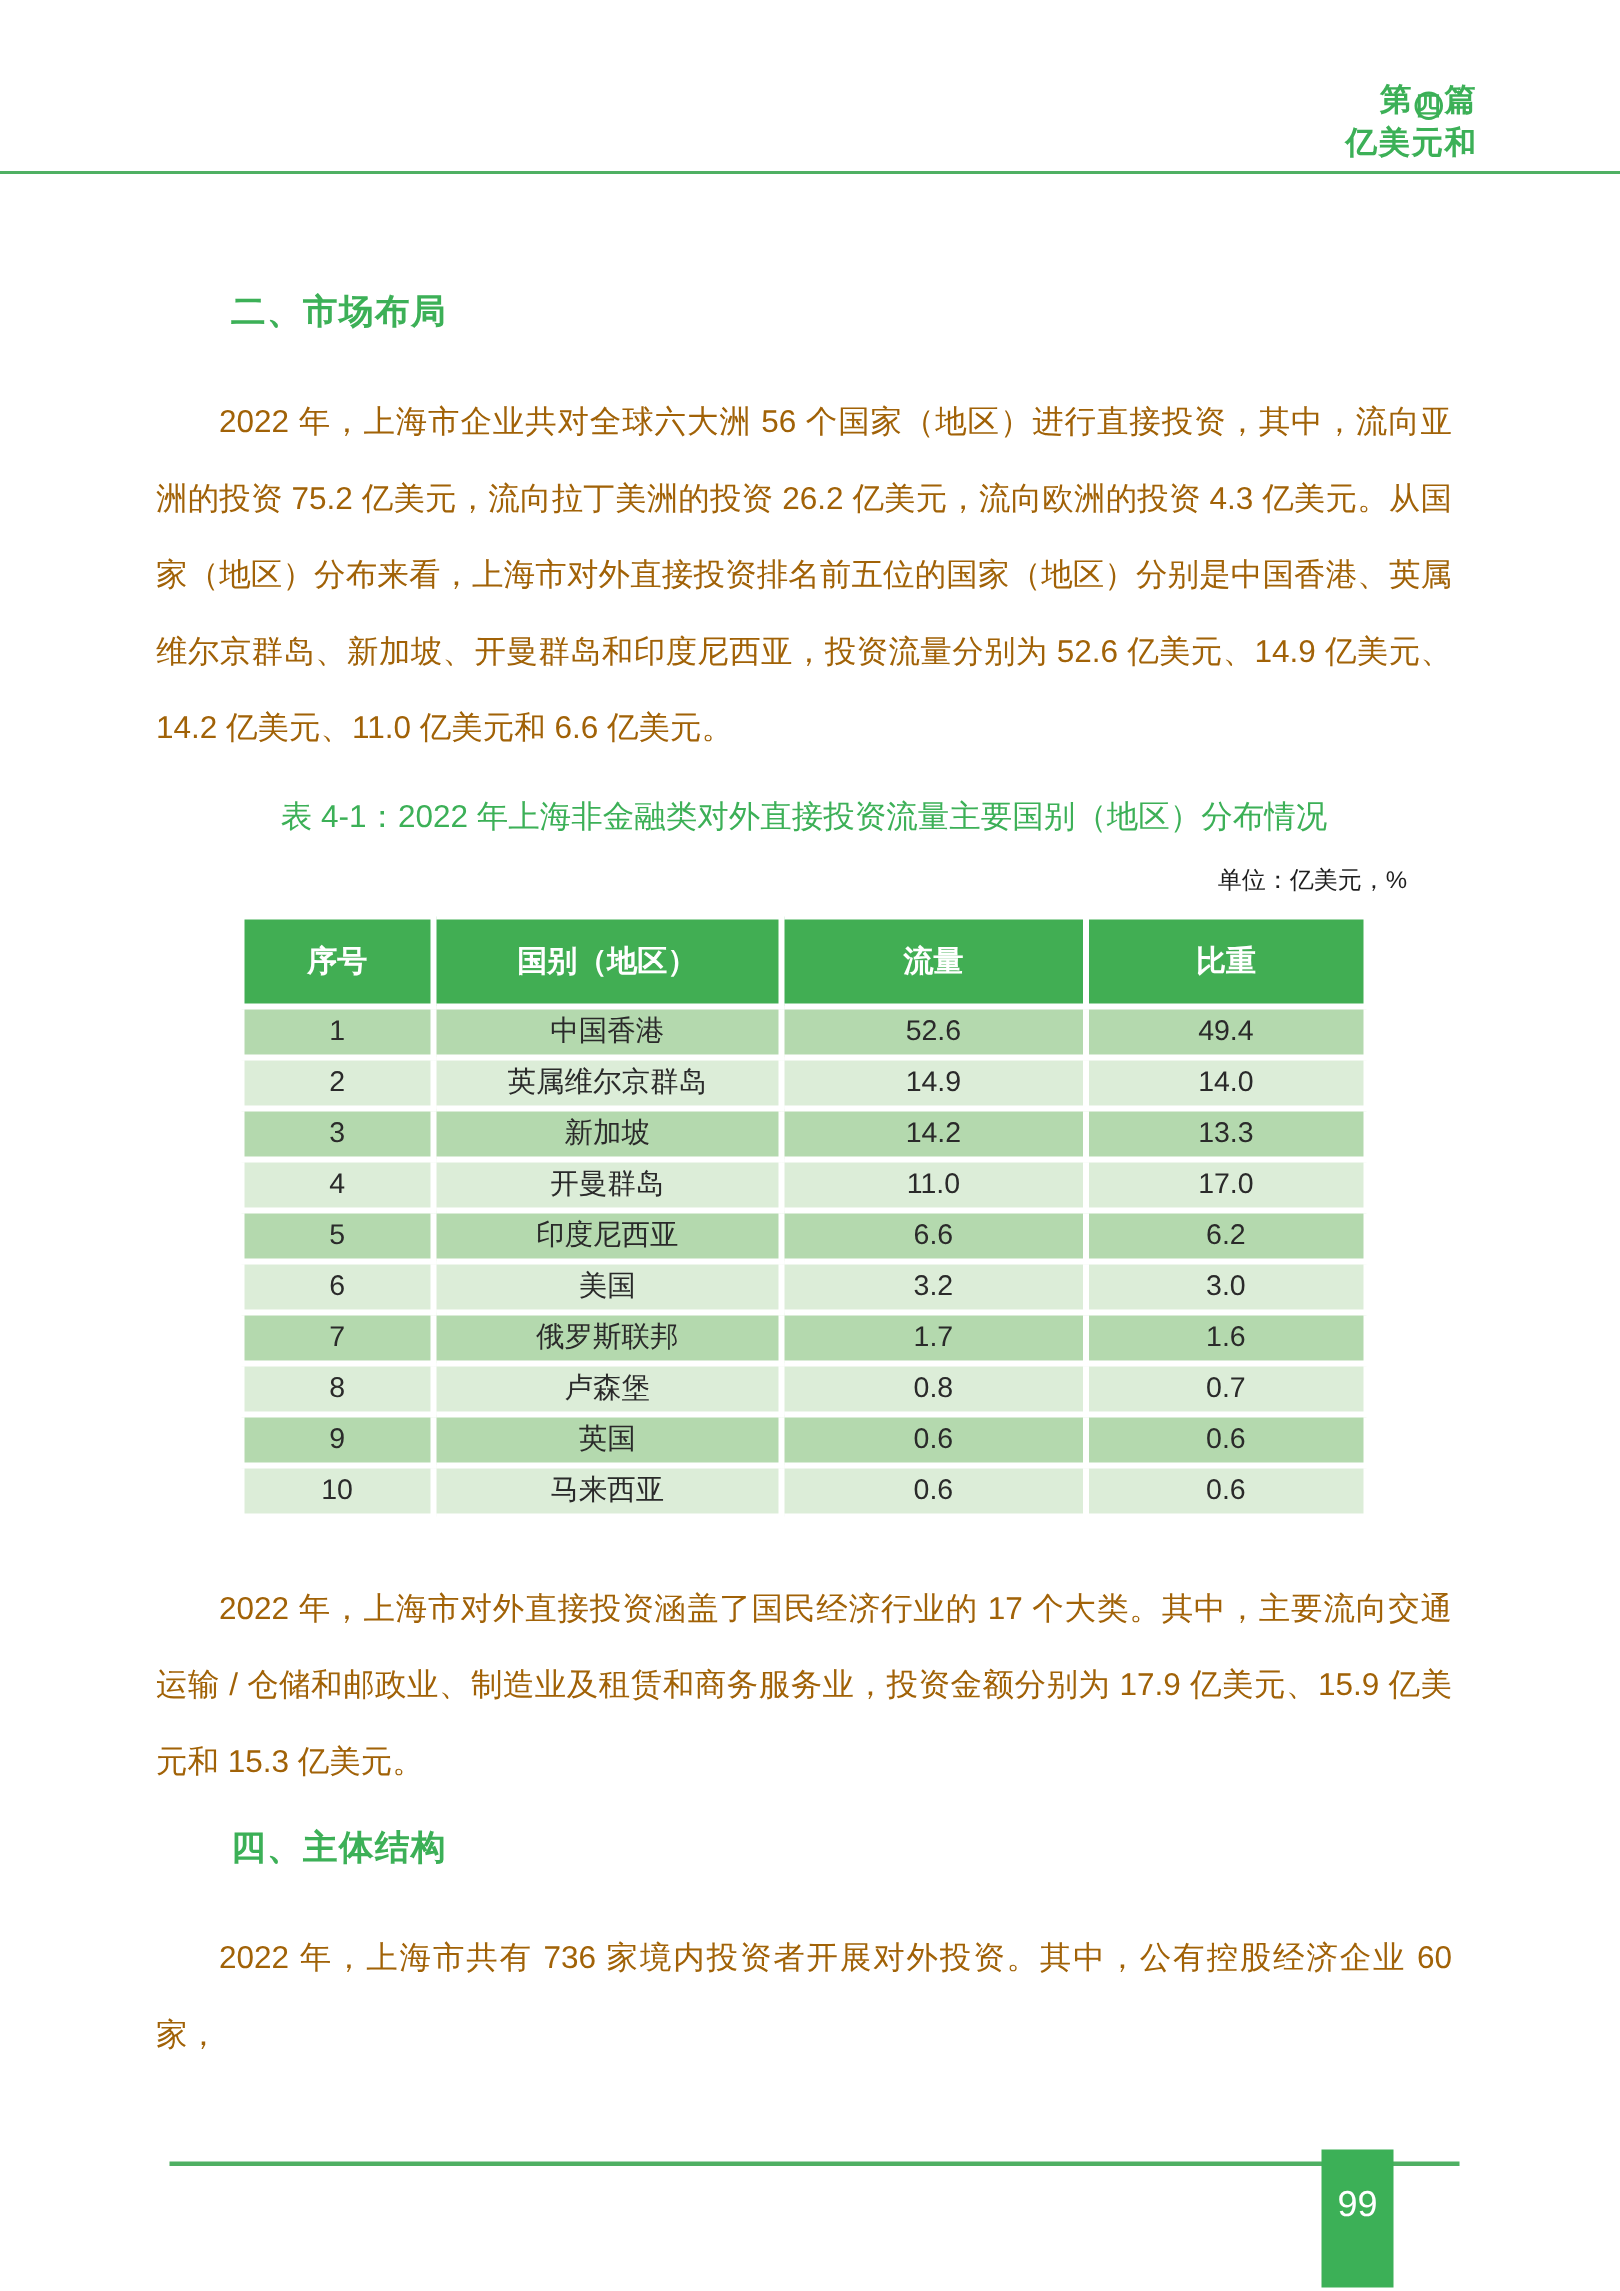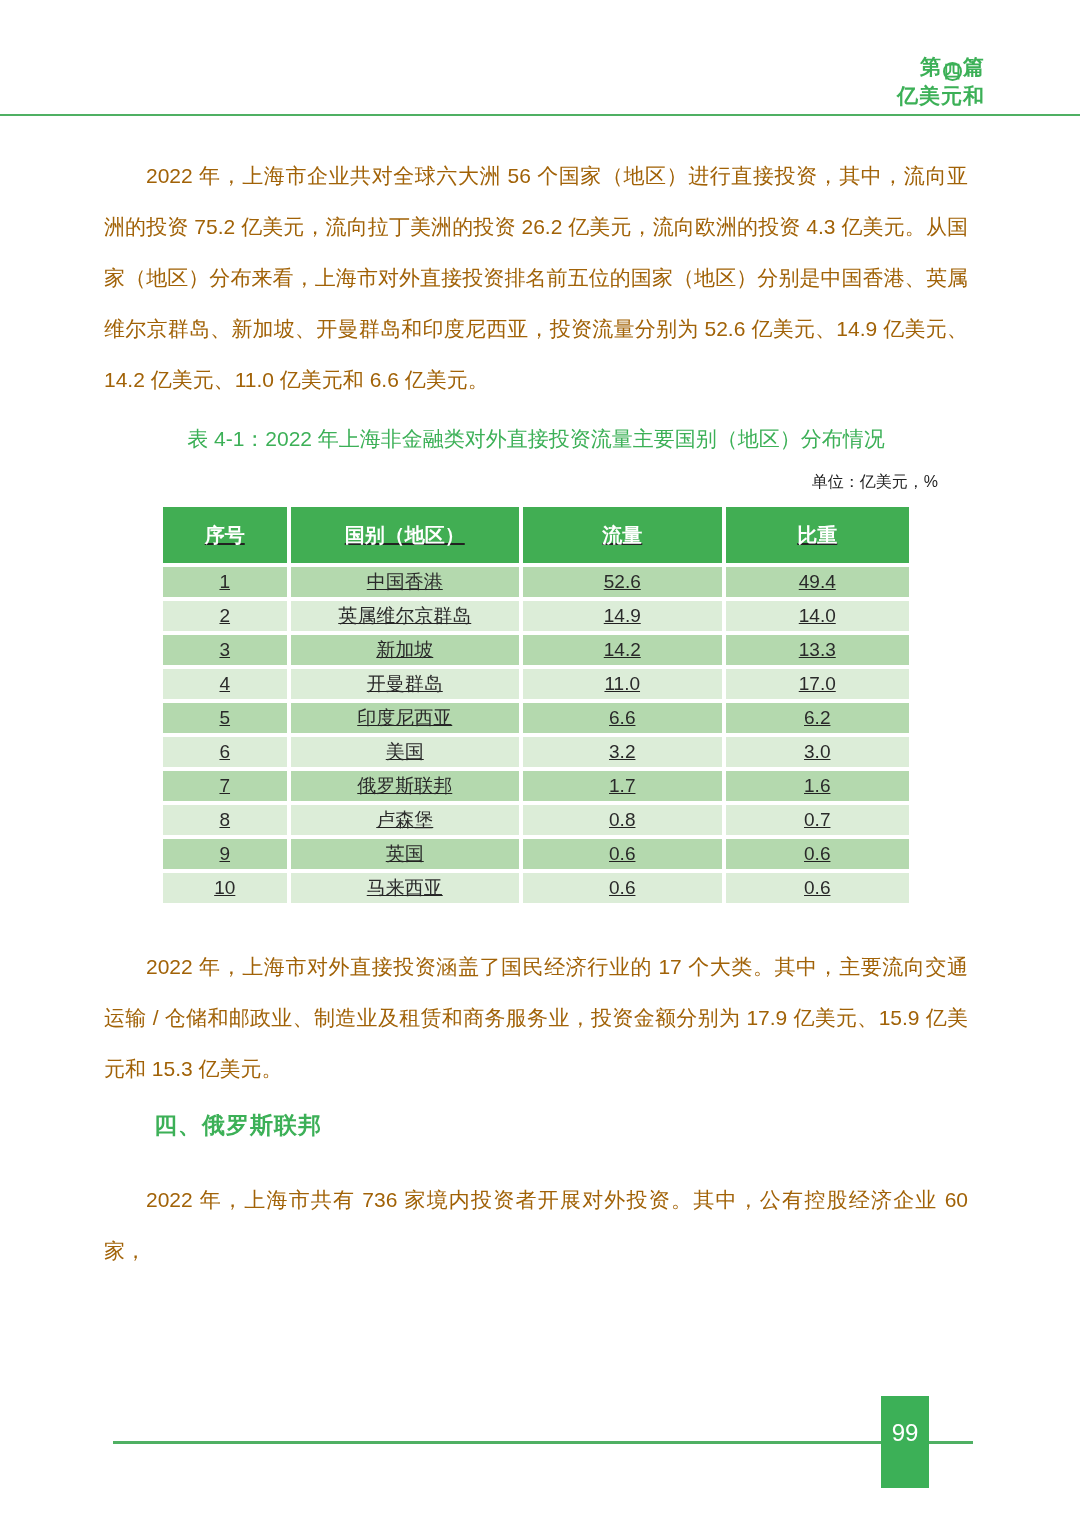--- a/index.html
+++ b/index.html
@@ -49,21 +49,21 @@
   .table-caption{
     margin-top:20px;text-align:center;
     font-size:21px;line-height:28px;color:var(--accent);
   }
   .unit-note{
     margin:16px 30px 0 0;text-align:right;
     font-size:16px;line-height:26px;color:#1e1e1e;
   }
   .invest-table-wrap{width:754px;margin:8px auto 0 auto;}
   table.invest-table{
-    width:100%;border-collapse:collapse;table-layout:fixed;text-decoration:underline;
+    width:100%;border-collapse:collapse;table-layout:fixed;
   }
   .invest-table th{
     background:var(--th-bg);color:#ffffff;
     font-size:20px;font-weight:bold;line-height:24px;
     padding:16px 4px;border:4px solid #ffffff;text-align:center;
   }
   .invest-table td{
     font-size:19px;line-height:24px;color:#2a2a2a;
     padding:3px 4px;border:4px solid #ffffff;text-align:center;
   }
@@ -71,35 +71,36 @@
   .invest-table tbody tr:nth-child(even) td{background:var(--row-even);}
   .source-note{
     margin:18px 0 0 80px;font-size:17px;line-height:22px;color:#3a3a3a;
   }
   
   .bottom-rule{
     position:absolute;left:113px;top:1441px;width:860px;height:3px;
     background:var(--rule);
   }
   .page-num-box{
-    position:absolute;left:881px;top:1396px;width:48px;height:92px;
+    position:absolute;left:881px;top:1433px;width:48px;height:92px;
     background:var(--accent);color:#ffffff;text-align:center;
     font-size:24px;line-height:28px;padding-top:23px;
   }
 </style>
 </head>
 <body>
 
 <header class="page-header">
   <div class="part-line"><span>第</span><span class="circled">四</span><span>篇</span></div>
   <div class="part-title">亿美元和</div>
 </header>
 
 <main class="content">
 
+  <h2 class="section-heading">二、市场布局</h2>
   <p class="body-para">2022 年，上海市企业共对全球六大洲 56 个国家（地区）进行直接投资，其中，流向亚洲的投资 75.2 亿美元，流向拉丁美洲的投资 26.2 亿美元，流向欧洲的投资 4.3 亿美元。从国家（地区）分布来看，上海市对外直接投资排名前五位的国家（地区）分别是中国香港、英属维尔京群岛、新加坡、开曼群岛和印度尼西亚，投资流量分别为 52.6 亿美元、14.9 亿美元、14.2 亿美元、11.0 亿美元和 6.6 亿美元。</p>
 
   <div class="table-caption">表 4-1：2022 年上海非金融类对外直接投资流量主要国别（地区）分布情况</div>
   <div class="unit-note">单位：亿美元，%</div>
 
   <div class="invest-table-wrap">
     <table class="invest-table">
       <colgroup>
         <col style="width:17%">
           <col style="width:31%">
@@ -175,19 +176,19 @@
             <td>0.6</td>
             <td>0.6</td>
           </tr>
         </tbody>
     </table>
   </div>
 
 
   <p class="body-para">2022 年，上海市对外直接投资涵盖了国民经济行业的 17 个大类。其中，主要流向交通运输 / 仓储和邮政业、制造业及租赁和商务服务业，投资金额分别为 17.9 亿美元、15.9 亿美元和 15.3 亿美元。</p>
 
-  <h2 class="section-heading tighter">四、俄罗斯联邦</h2>
+  <h2 class="section-heading tighter">四、主体结构</h2>
   <p class="body-para">2022 年，上海市共有 736 家境内投资者开展对外投资。其中，公有控股经济企业 60 家，</p>
 
 </main>
 
 <div class="bottom-rule"></div>
 <div class="page-num-box">99</div>
 
 </body></html>

